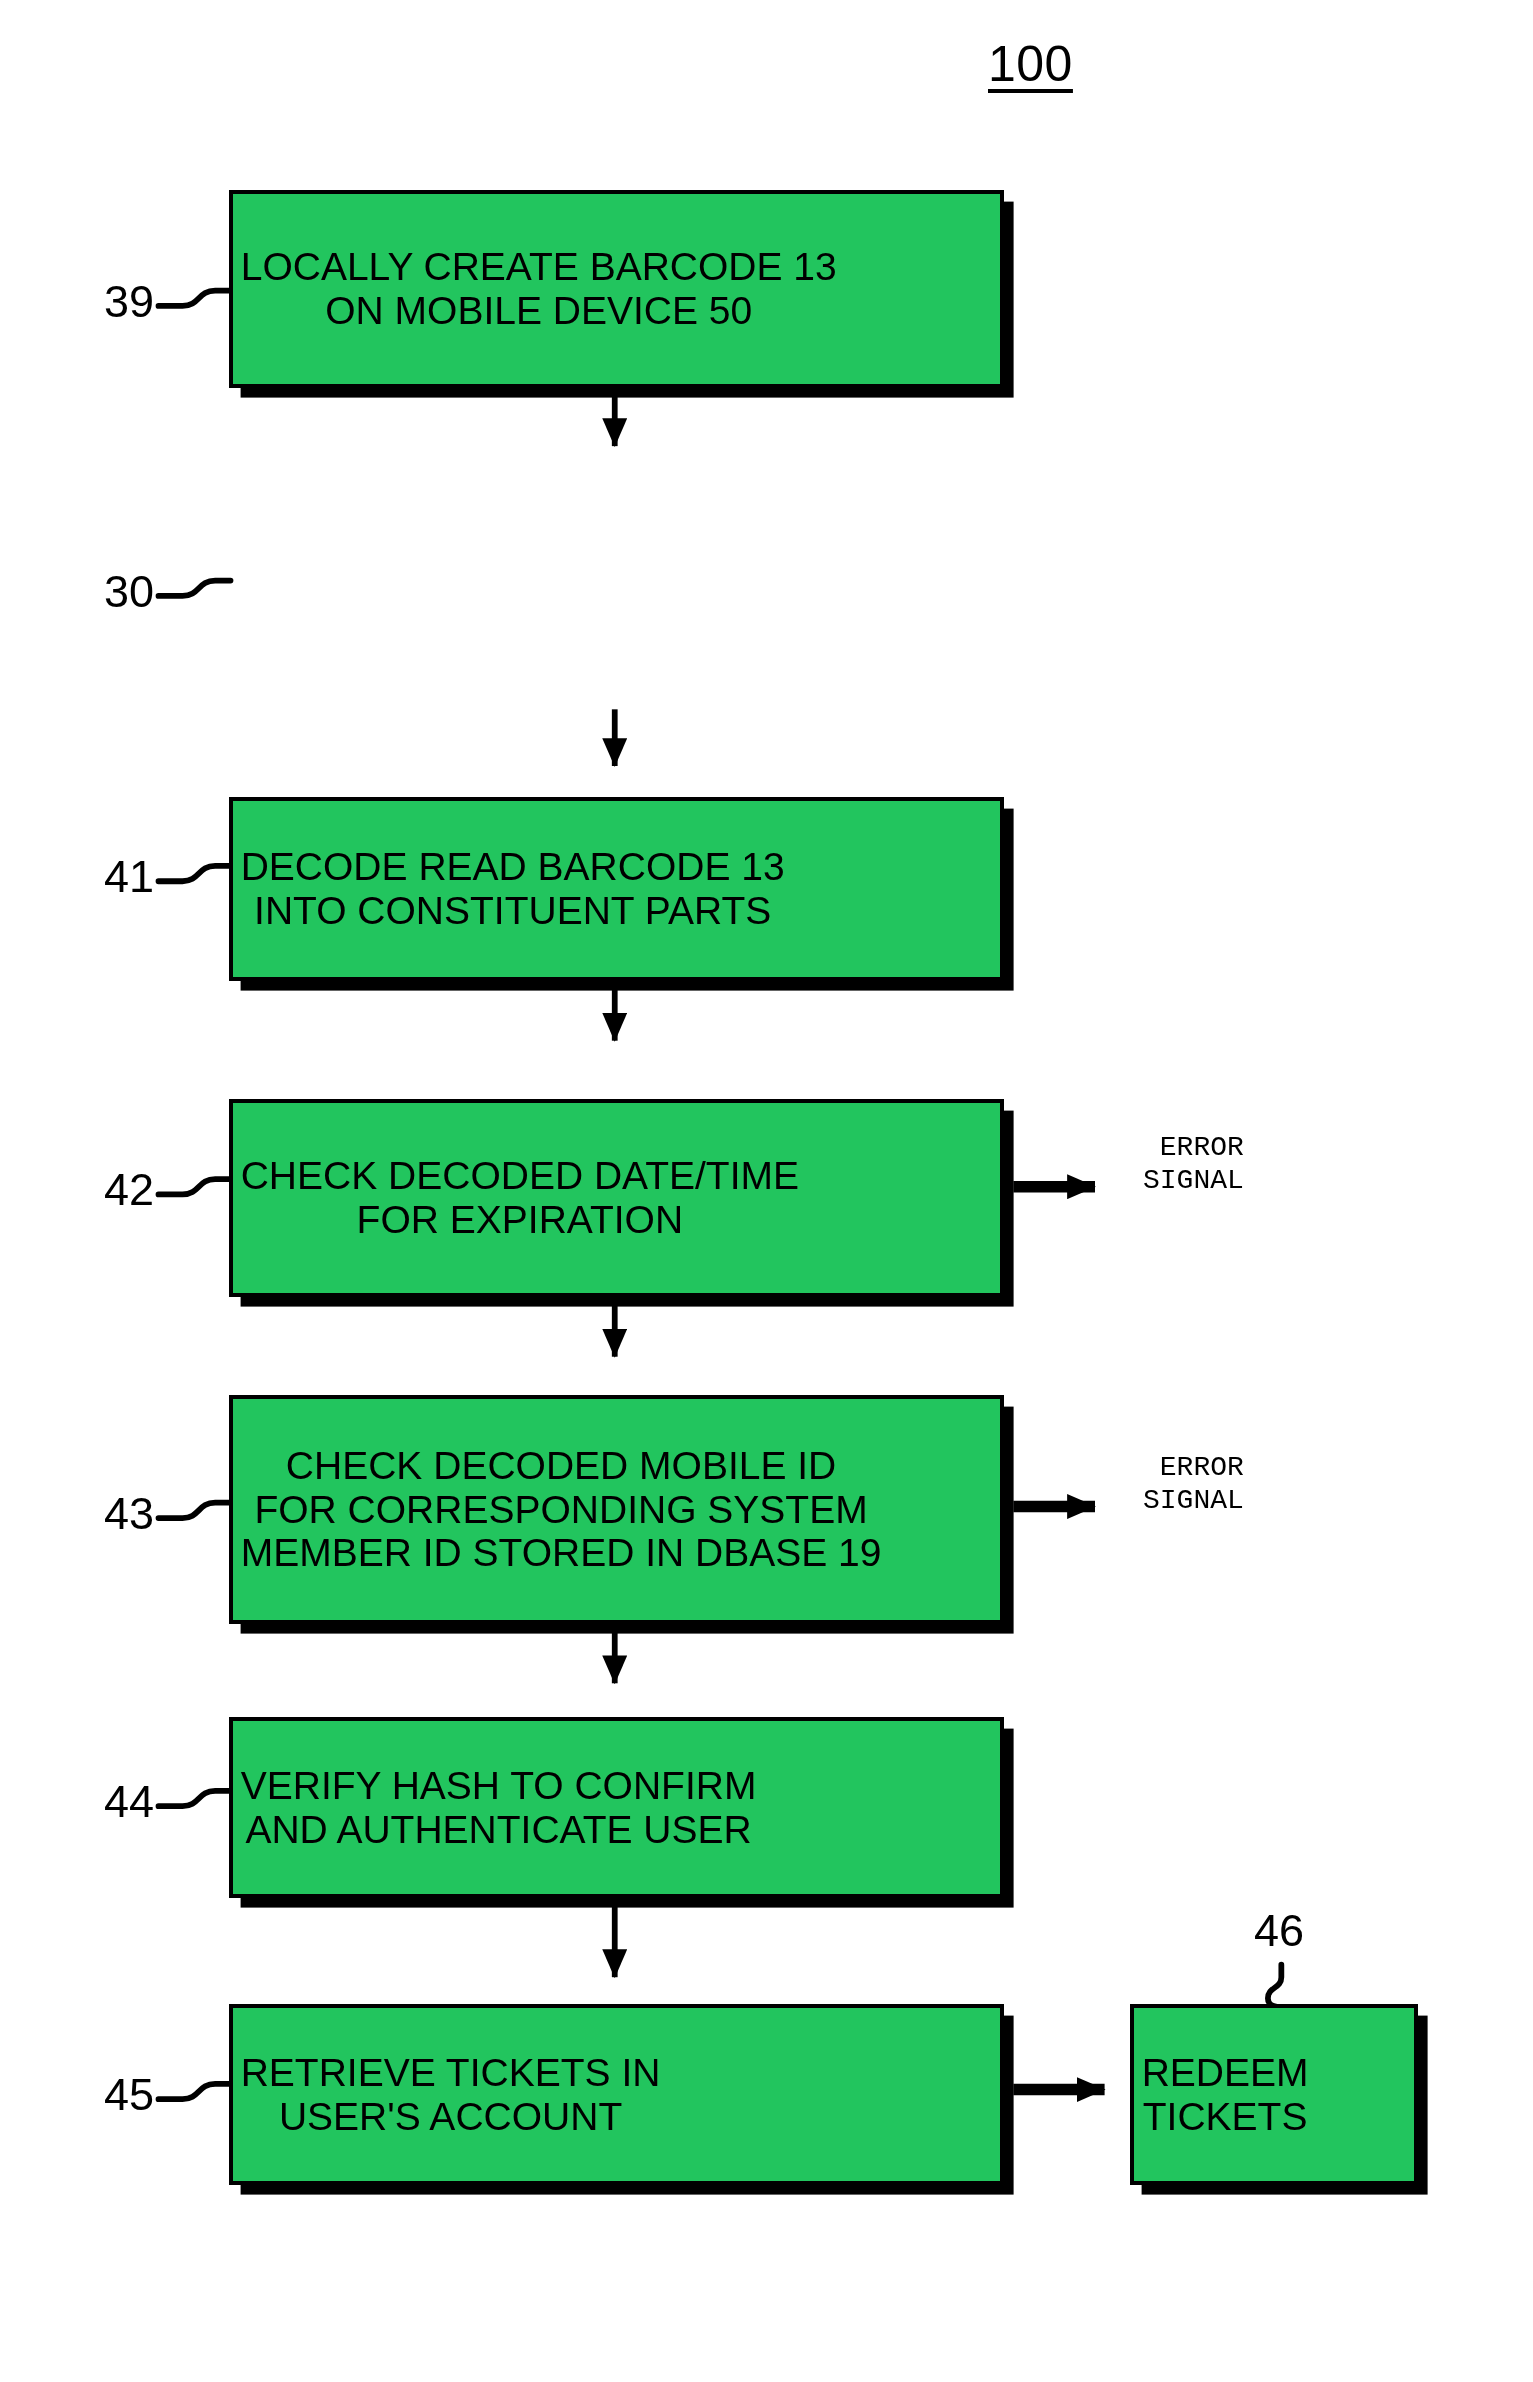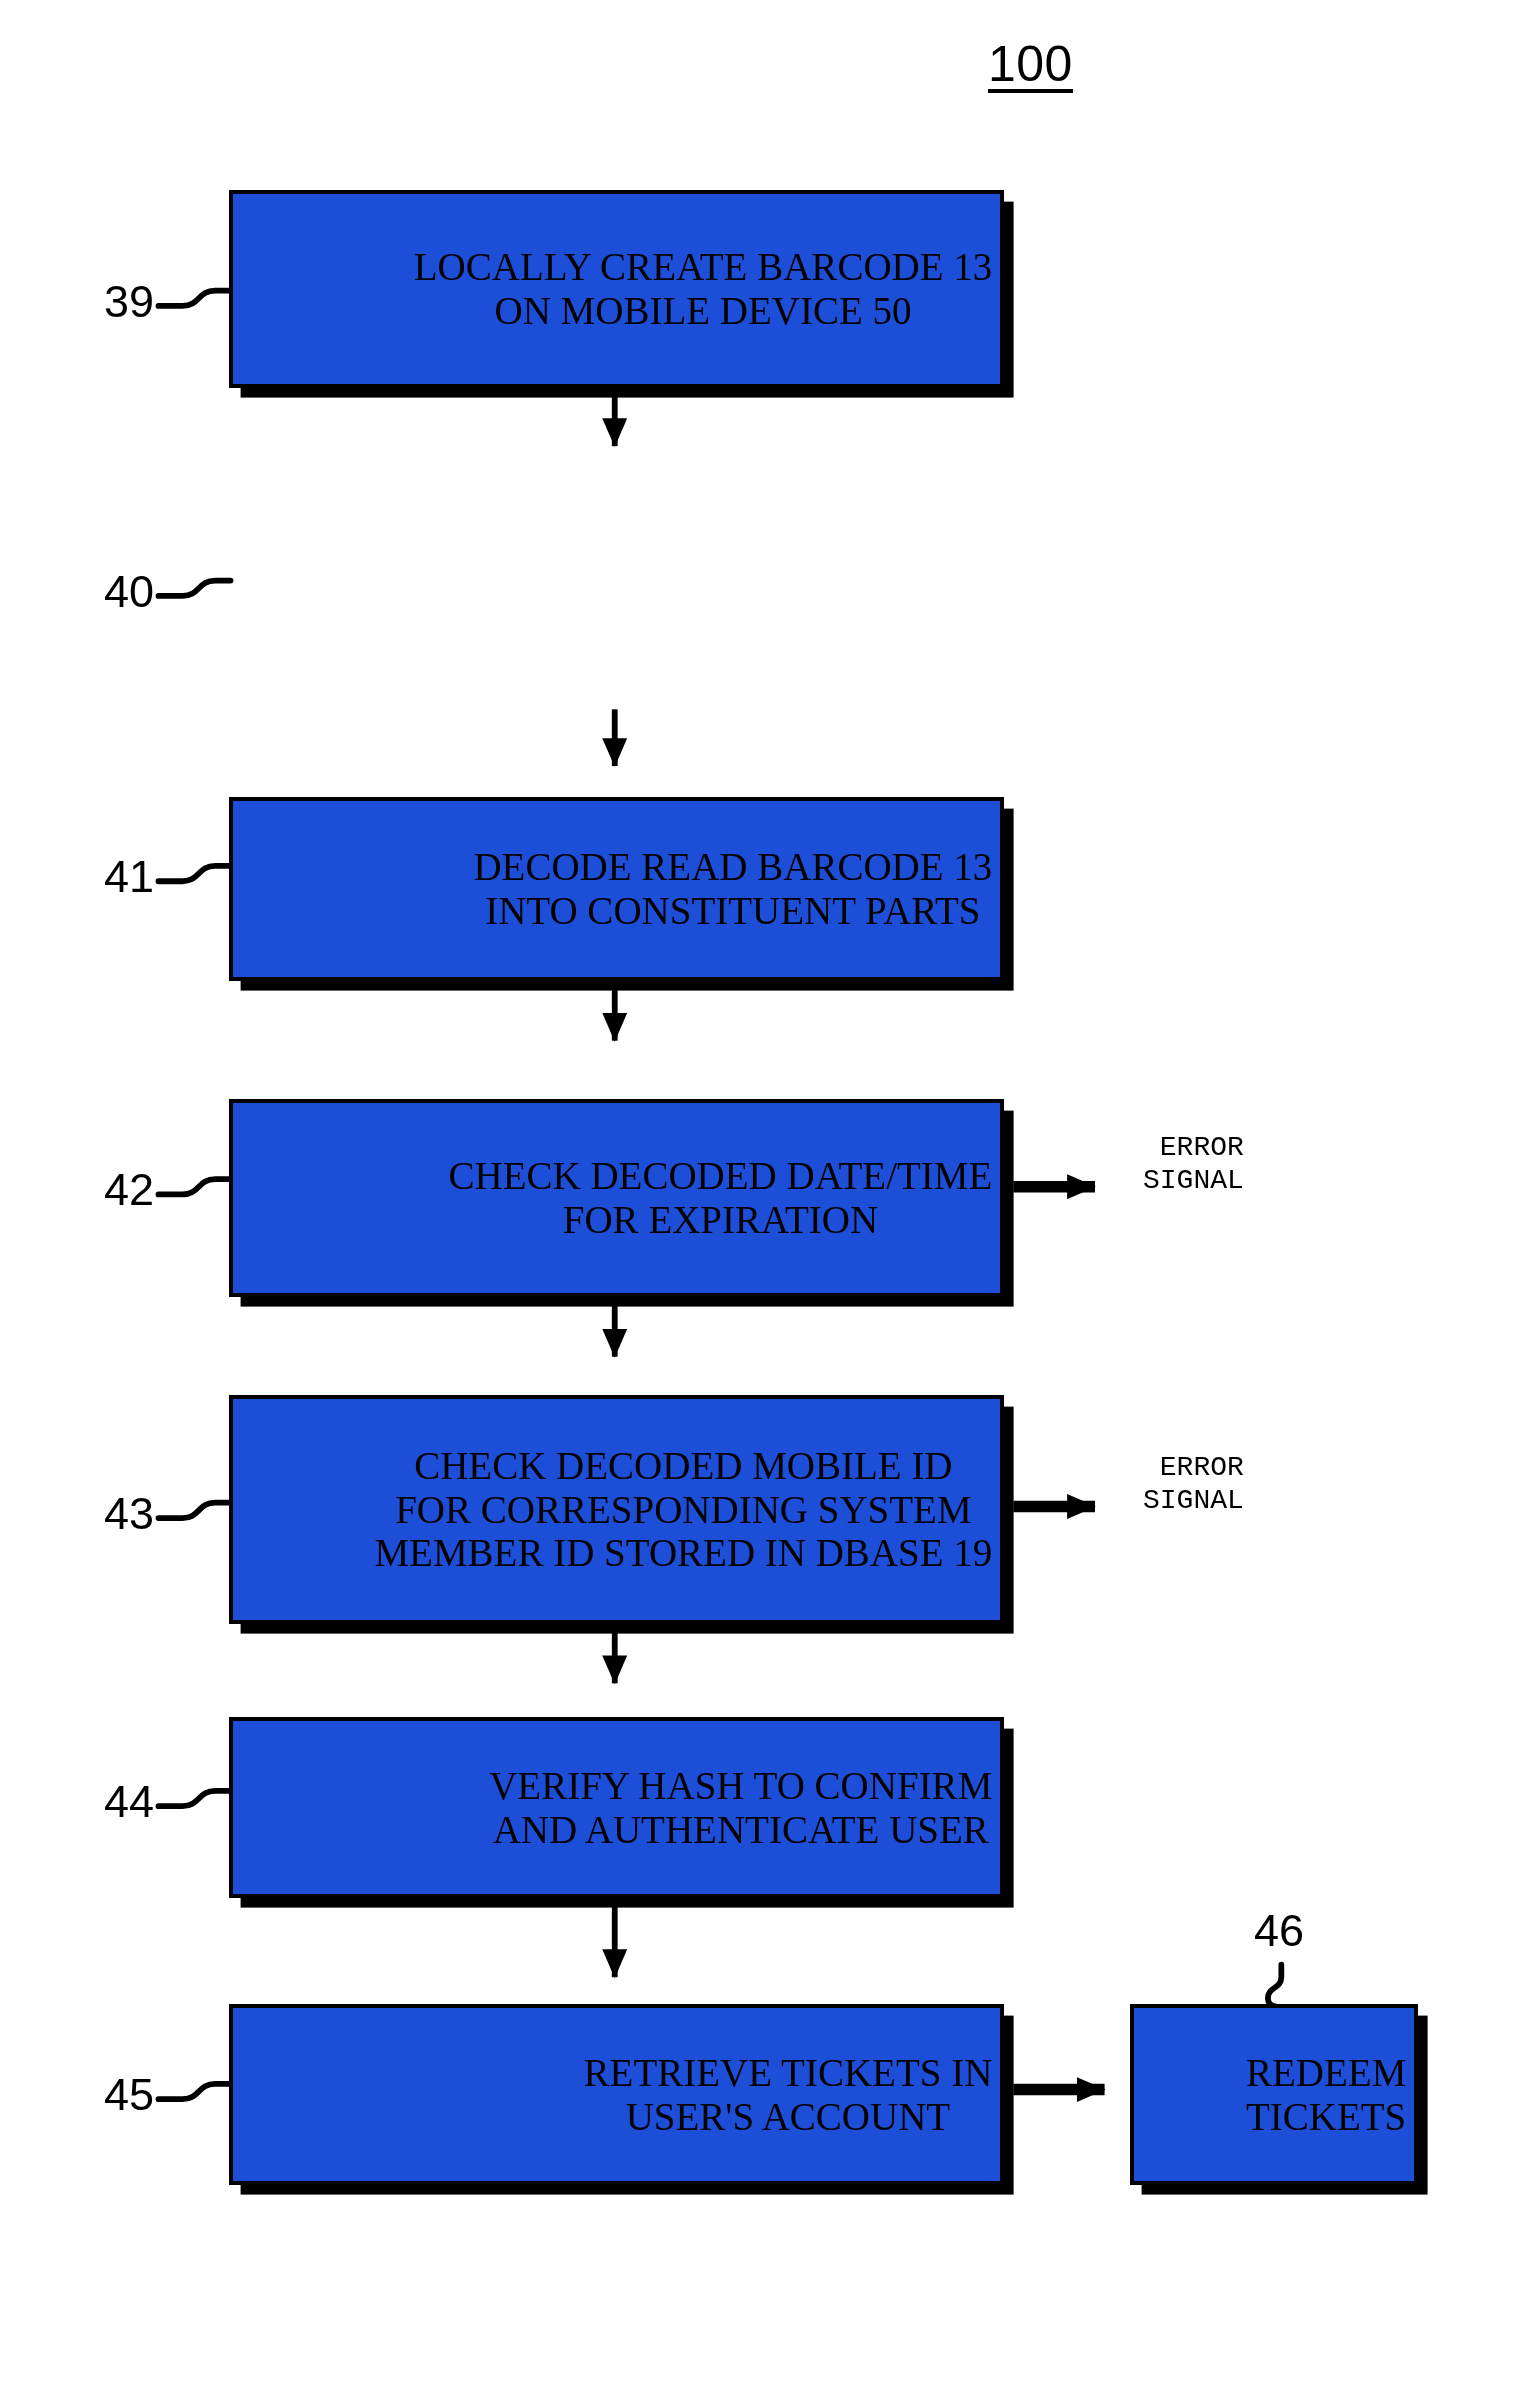--- a/index.html
+++ b/index.html
@@ -25,28 +25,27 @@
     letter-spacing: 0.5px;
     text-decoration: underline;
     text-underline-offset: 7.7px;
     text-decoration-thickness: 3.8px;
     white-space: nowrap;
   }
   
   .box {
     position: absolute;
     box-sizing: border-box;
-    background: #1d4ed8;
+    background: #22c55e;
     border: 4.8px solid #000000;
     box-shadow: 10.6px 10.6px 0 -1px #000000;
     display: flex;
     align-items: center;
-    justify-content: flex-end;
+    justify-content: flex-start;
     text-align: center;
-    font-family: Liberation Serif, serif;
   }
   .box-text {
     font-size: 39px;
     line-height: 1.12;
     letter-spacing: 0px;
     white-space: pre-line;
     padding: 0 7.7px;
   }
   
   .ref-num {
@@ -112,21 +111,21 @@
       <path d="M 165 1243 L 190 1243 C 208 1243 206 1227 224 1227 L 240 1227"></path>
       <path d="M 165 1580 L 190 1580 C 208 1580 206 1564 224 1564 L 240 1564"></path>
       <path d="M 165 1880 L 190 1880 C 208 1880 206 1864 224 1864 L 240 1864"></path>
       <path d="M 165 2185 L 190 2185 C 208 2185 206 2169 224 2169 L 240 2169"></path>
 
       <path d="M 1334 2045 L 1334 2058 C 1334 2070 1320 2068 1320 2080 C 1320 2090 1332 2088 1332 2090"></path>
     </g>
   </svg>
 
   <div class="ref-num" style="left:104px; top:276px;">39</div>
-  <div class="ref-num" style="left:104px; top:566px;">40</div>
+  <div class="ref-num" style="left:104px; top:566px;">30</div>
   <div class="ref-num" style="left:104px; top:851px;">41</div>
   <div class="ref-num" style="left:104px; top:1164px;">42</div>
   <div class="ref-num" style="left:104px; top:1488px;">43</div>
   <div class="ref-num" style="left:104px; top:1776px;">44</div>
   <div class="ref-num" style="left:104px; top:2069px;">45</div>
   <div class="ref-num" style="left:1254px; top:1905px;">46</div>
 
   <div class="box" style="left:229px; top:190px; width:775px; height:198px;">
     <div class="box-text">LOCALLY CREATE BARCODE 13
 ON MOBILE DEVICE 50</div>

